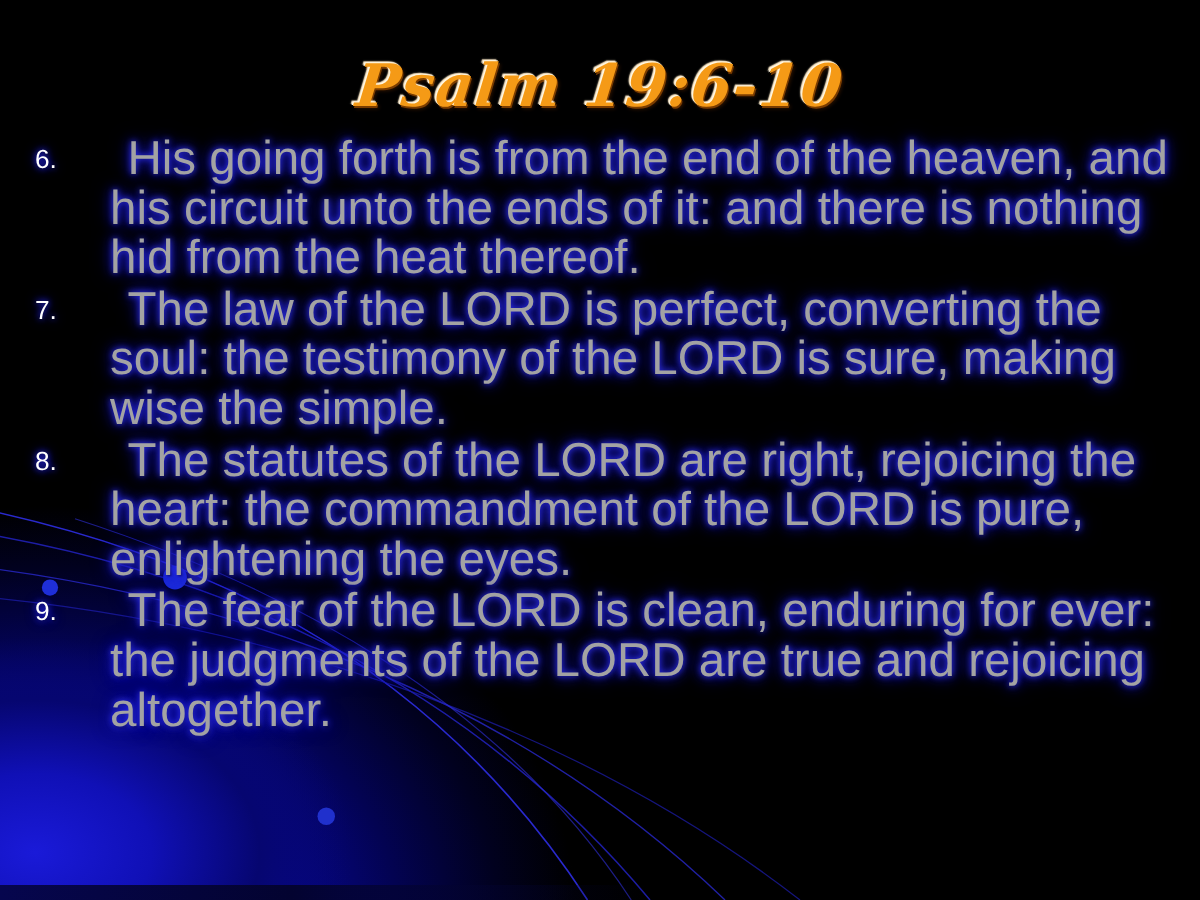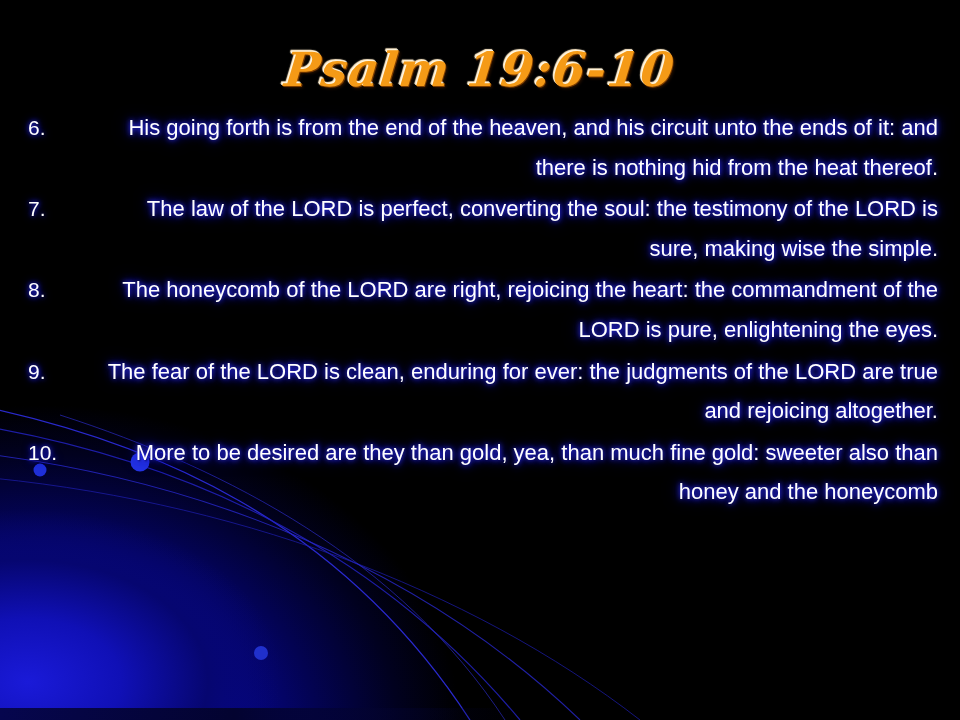--- a/index.html
+++ b/index.html
@@ -109,30 +109,29 @@
     color: #ffffff;
     font-size: 21px;
     line-height: 40px;
     text-shadow:
       0 0 5px #2a2aff,
       0 0 9px #1414c8,
       1px 1px 2px rgba(0,0,0,0.9);
   }
   .verse-text {
     flex: 1 1 auto;
-    color: #ffffff;
-    font-size: 22px;
+    color: #a3a3a3;
+    font-size: 38px;
     line-height: 39.6px;
     text-indent: 14px;
     text-shadow:
       0 0 5px #3434ff,
       0 0 10px #1a1ad2,
       0 0 16px #0b0b8c,
       1px 1px 2px rgba(0,0,0,0.85);
-    text-align: right;
   }
 </style>
 </head>
 <body>
 
 <div id="slide">
 
   <div id="bg-layer">
     <div class="bg-glow"></div>
     <div class="bg-glow2"></div>
@@ -161,25 +160,21 @@
       <div class="verse-item">
         <div class="verse-num">6.</div>
         <div class="verse-text">His going forth is from the end of the heaven, and his circuit unto the ends of it: and there is nothing hid from the heat thereof.</div>
       </div>
       <div class="verse-item">
         <div class="verse-num">7.</div>
         <div class="verse-text">The law of the LORD is perfect, converting the soul: the testimony of the LORD is sure, making wise the simple.</div>
       </div>
       <div class="verse-item">
         <div class="verse-num">8.</div>
-        <div class="verse-text">The honeycomb of the LORD are right, rejoicing the heart: the commandment of the LORD is pure, enlightening the eyes.</div>
+        <div class="verse-text">The statutes of the LORD are right, rejoicing the heart: the commandment of the LORD is pure, enlightening the eyes.</div>
       </div>
       <div class="verse-item">
         <div class="verse-num">9.</div>
         <div class="verse-text">The fear of the LORD is clean, enduring for ever: the judgments of the LORD are true and rejoicing altogether.</div>
-      </div>
-      <div class="verse-item">
-        <div class="verse-num">10.</div>
-        <div class="verse-text">More to be desired are they than gold, yea, than much fine gold: sweeter also than honey and the honeycomb</div>
       </div>
     </div>
 
 </div>
 
 </body></html>

